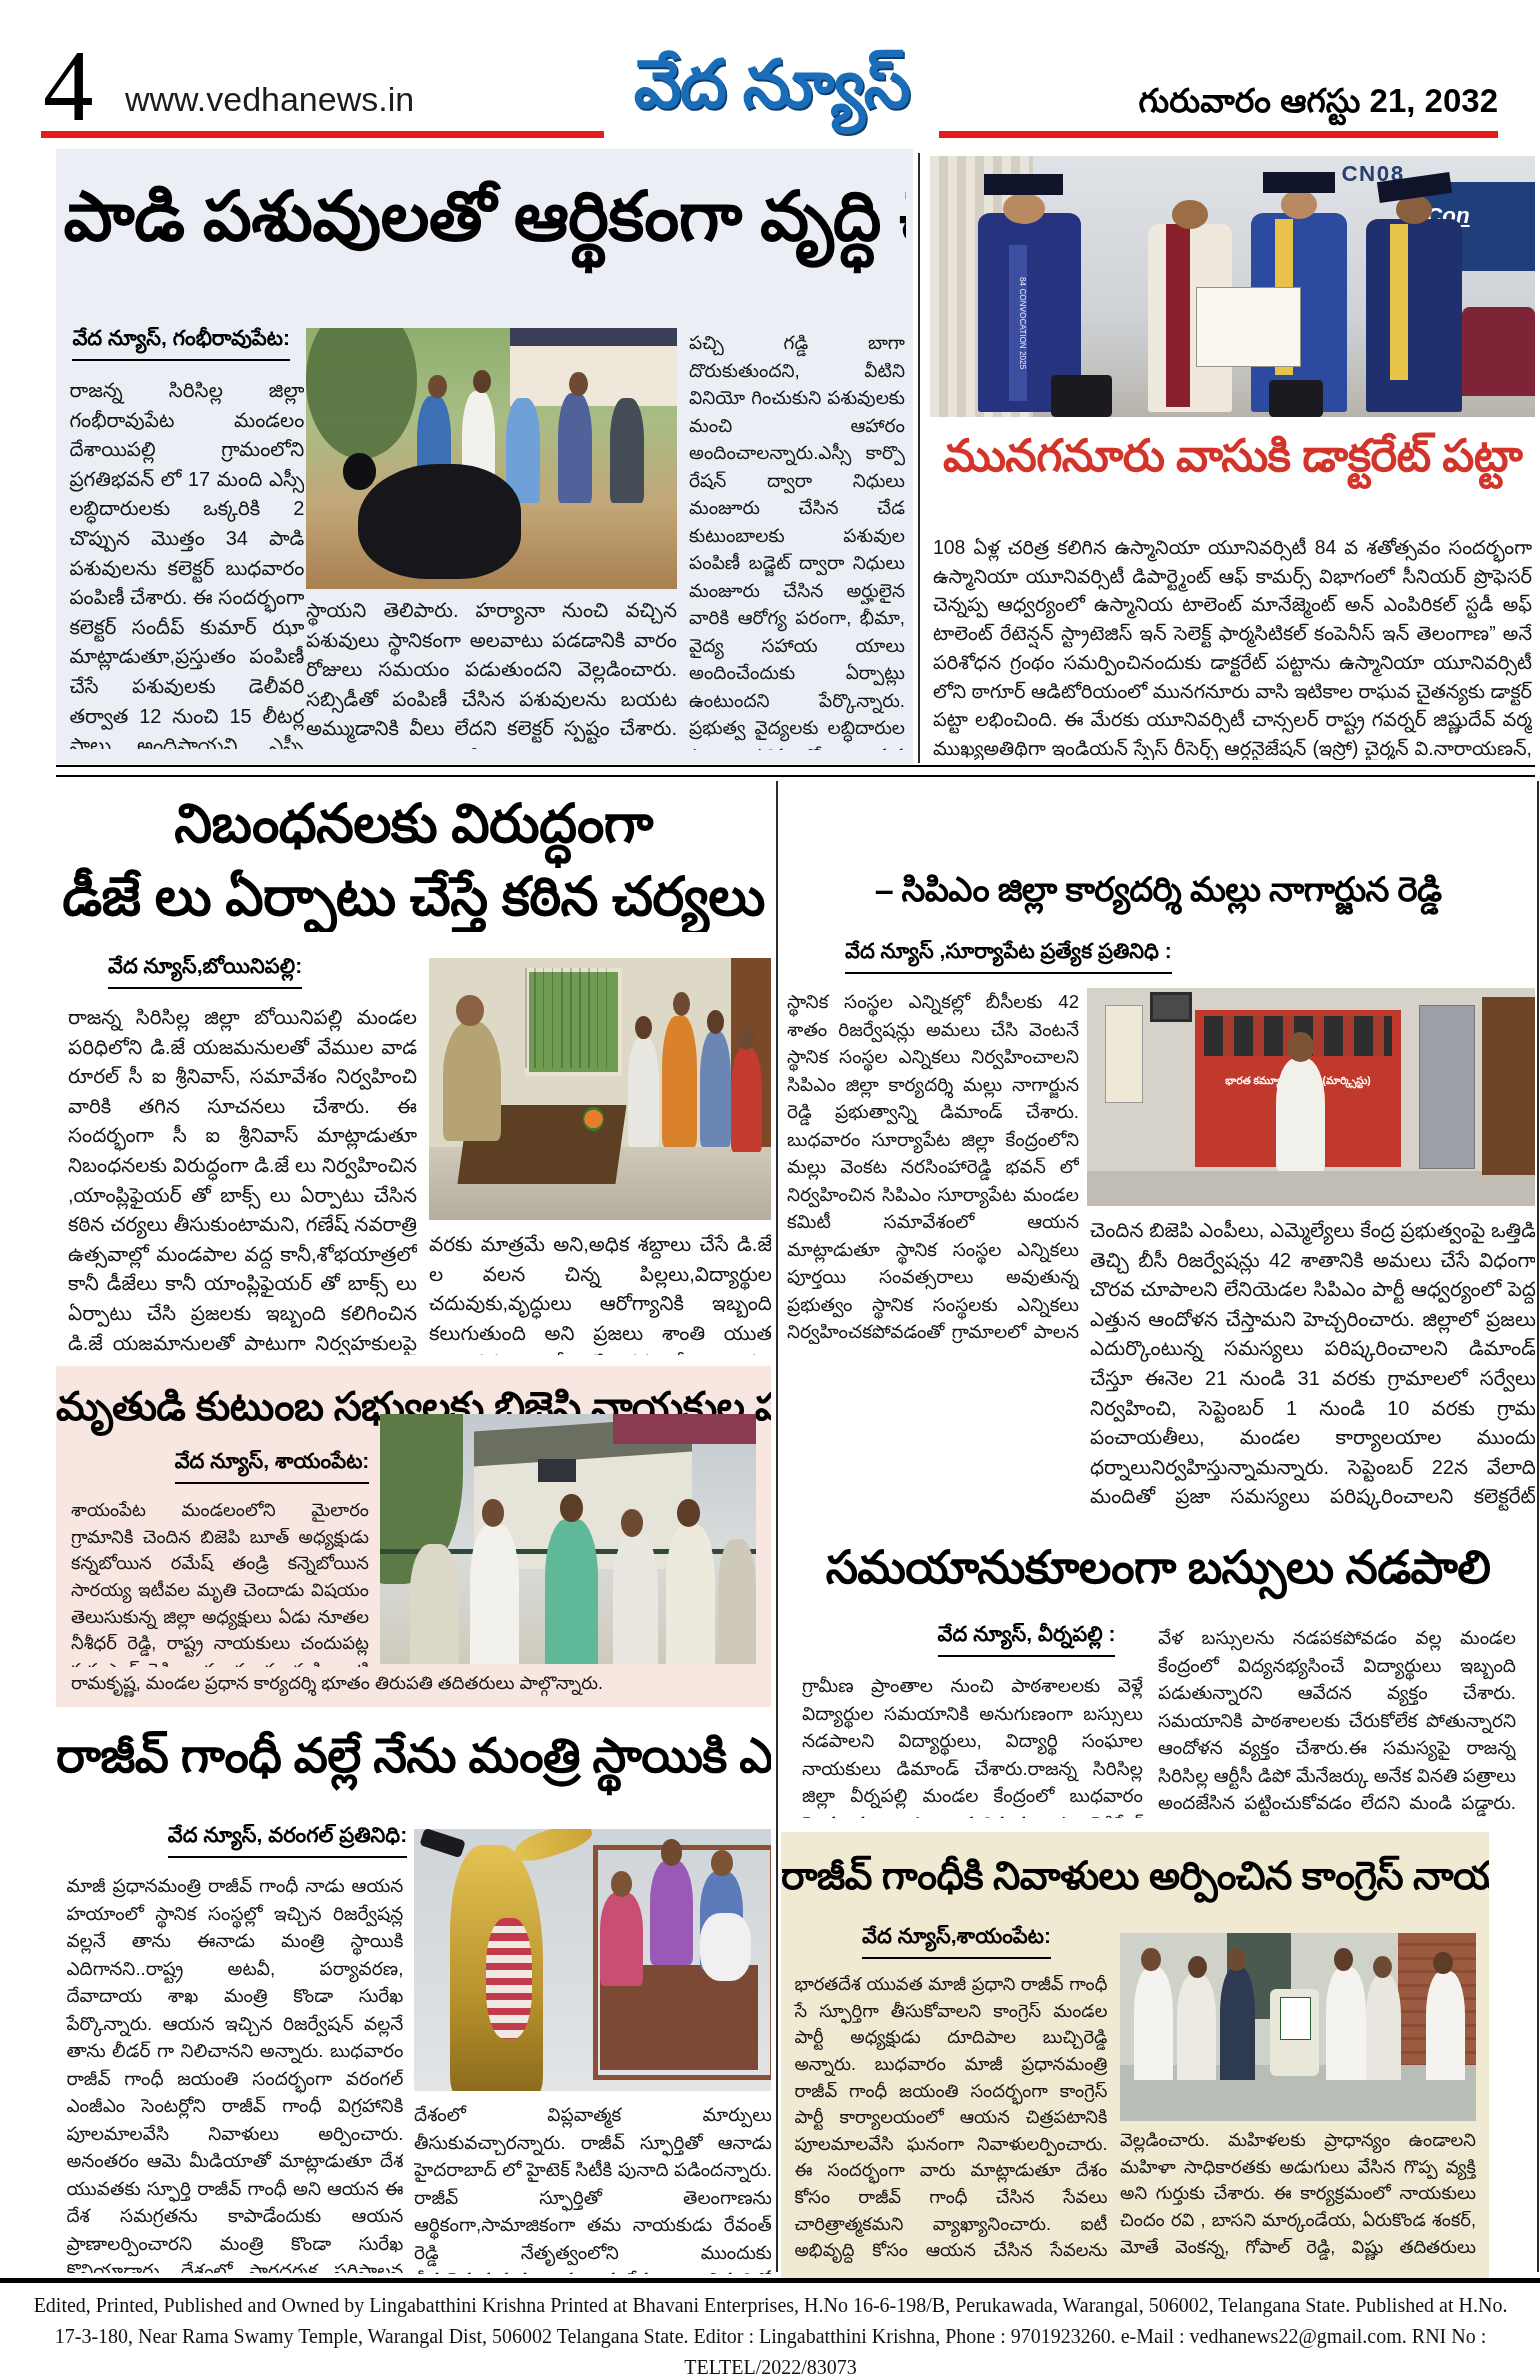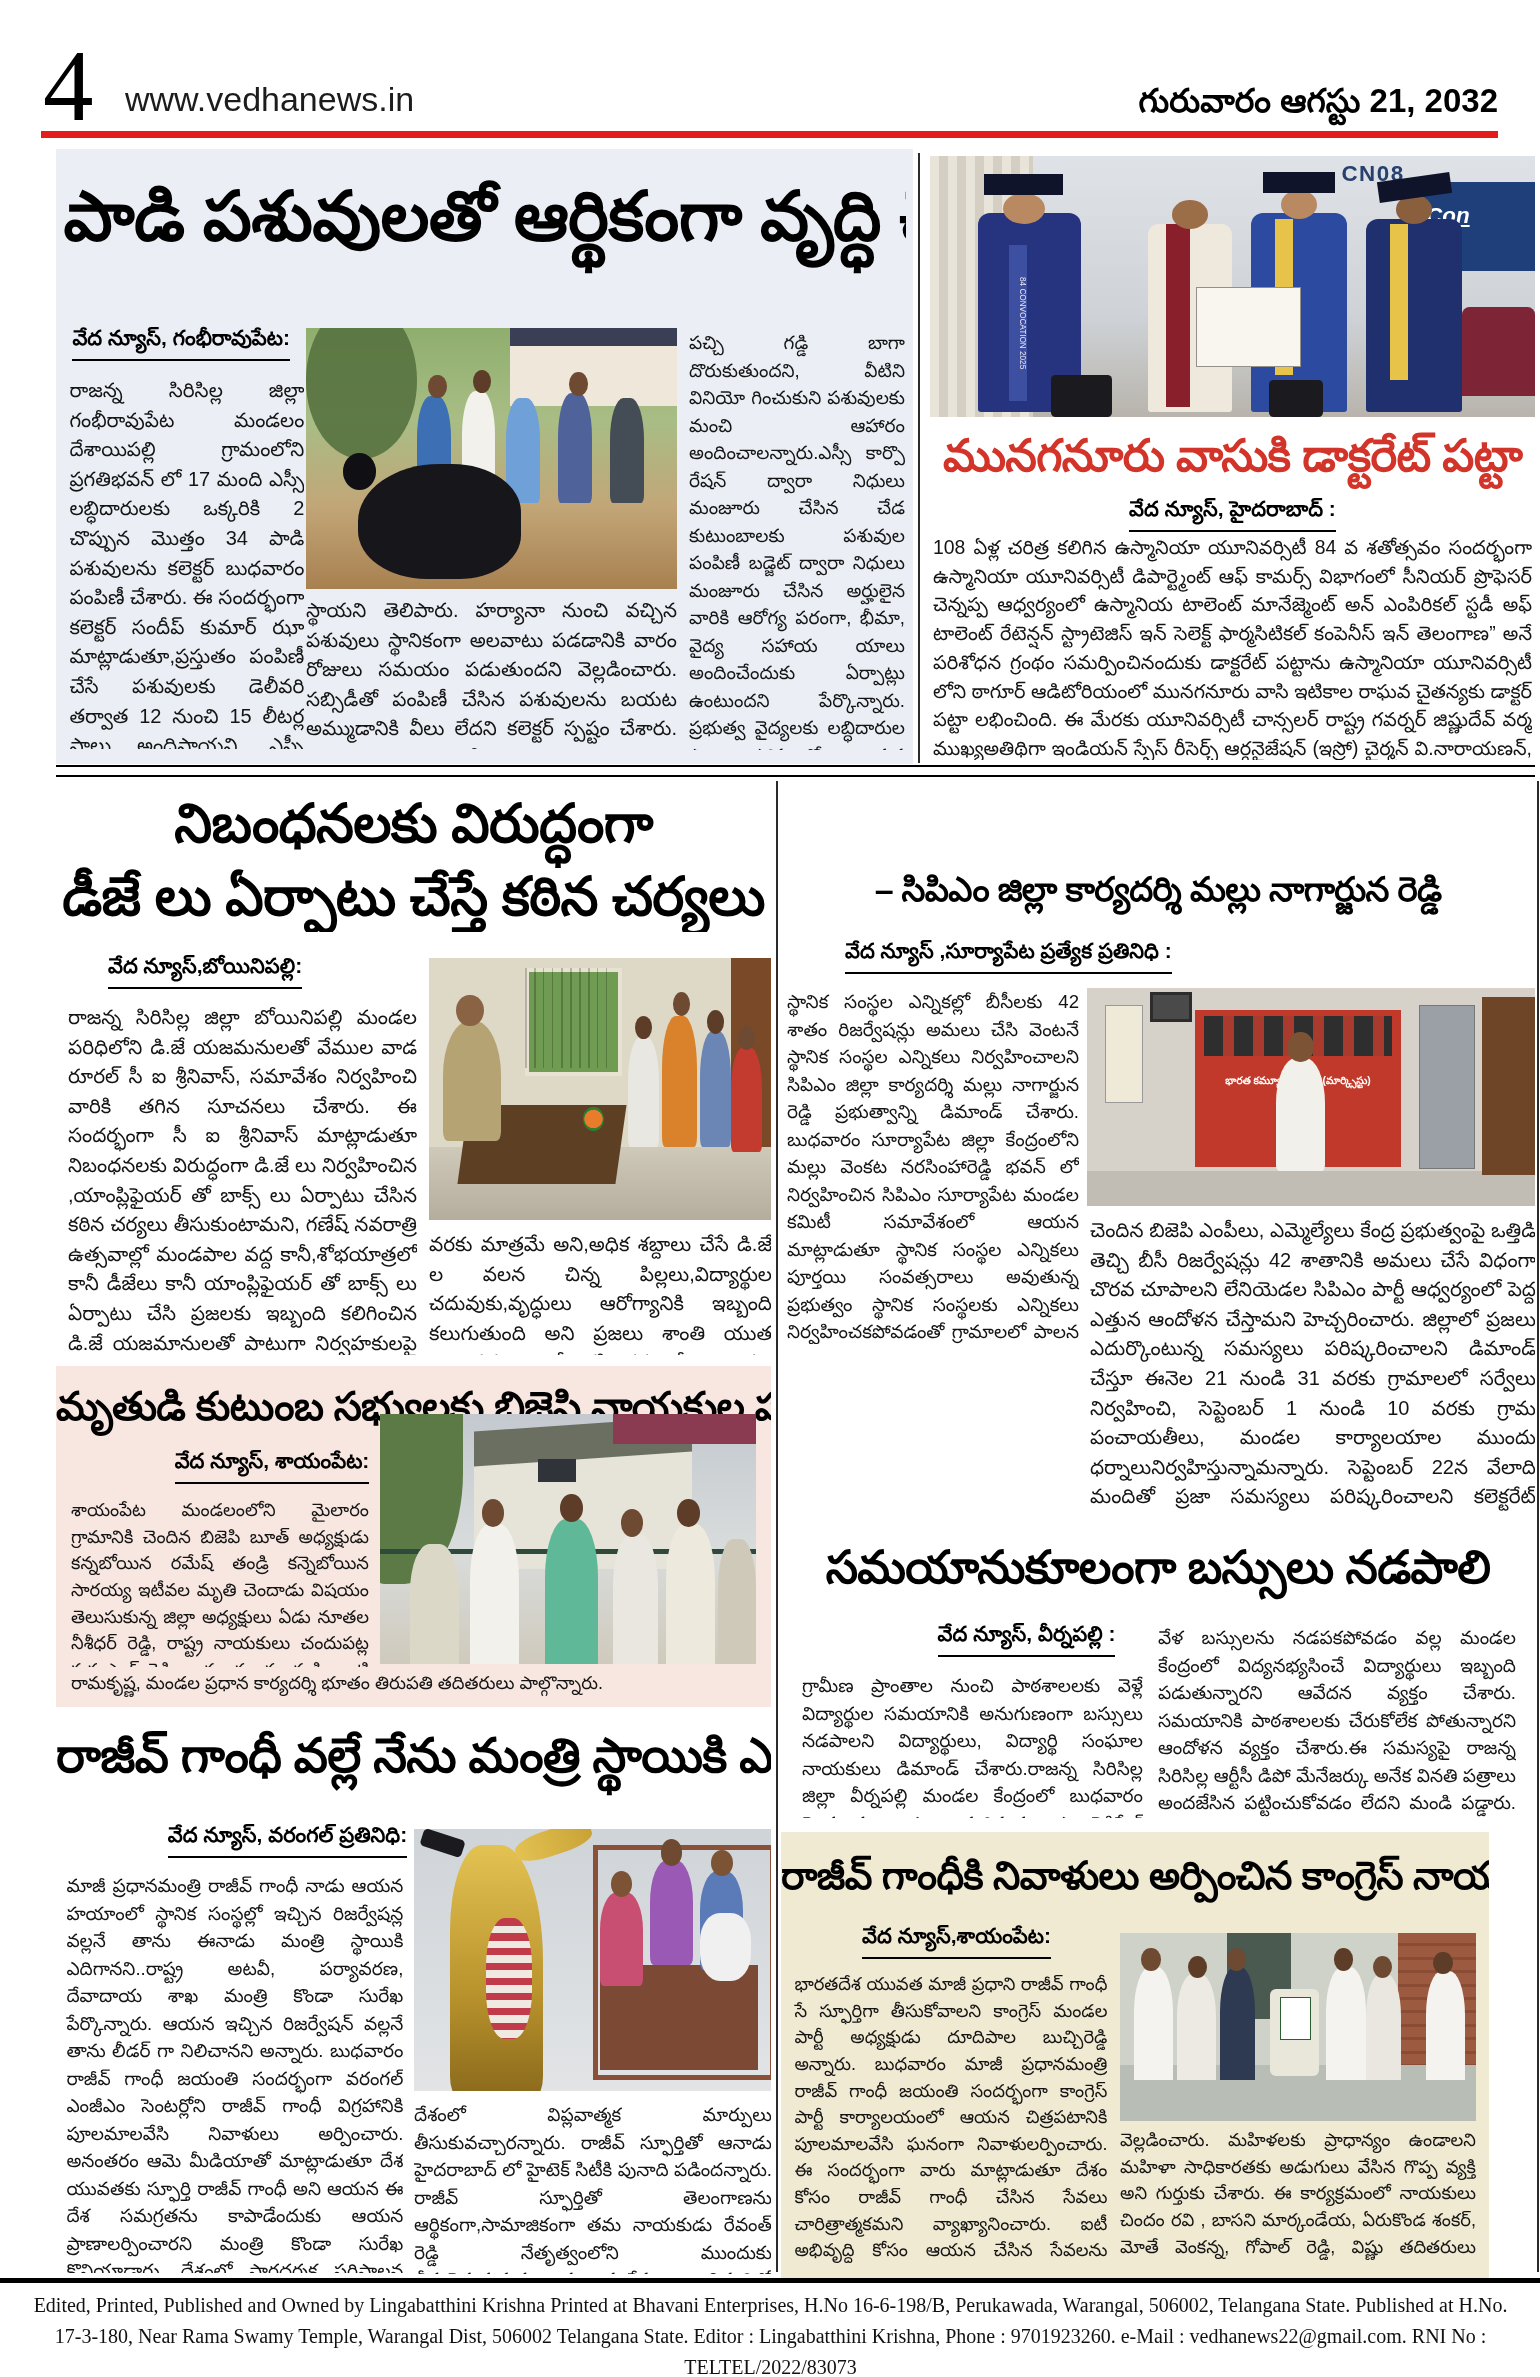--- a/index.html
+++ b/index.html
@@ -16,20 +16,21 @@
 </style>
 </head>
 <body>
 
 <div id="page">
 
   <div class="abs" style="left:43px;top:36px;width:75px;height:101px;font-family:'Liberation Serif',serif;font-size:101px;font-weight:400;color:#000;line-height:1;">4</div>
   <div class="abs" style="left:125px;top:80px;width:335px;height:45px;font-size:34px;color:#1c1c1c;">www.vedhanews.in</div>
   <div class="abs" style="left:1066px;top:82px;width:432px;height:46px;font-size:33px;font-weight:bold;color:#000;text-align:right;">గురువారం ఆగస్టు 21, 2032</div>
   <div class="abs" style="left:41px;top:131px;width:1457px;height:6.7px;background:#e51c1c;"></div>
+  <div class="abs" style="left:604px;top:37px;width:335px;height:108px;background:#fff;z-index:3;text-align:center;font-size:67px;font-weight:800;color:#1a6db8;text-shadow:1.5px 1.5px 0 #0d3e6e;letter-spacing:-1.5px;line-height:1.4;">వేద న్యూస్</div>
 
   <div class="block" style="left:56px;top:149px;width:857px;height:615px;background:#ebeff5;">
     <div class="abs hl" style="left:7.5px;top:16.4px;width:842px;height:138px;font-size:69px;line-height:1.5;">పాడి పశువులతో ఆర్థికంగా వృద్ధి చెందాలి</div>
     <div class="abs dl" style="left:16.4px;top:177px;width:246px;"><span>వేద న్యూస్, గంభీరావుపేట:</span></div>
     <div class="abs body-txt" style="left:13.4px;top:227px;width:235px;height:373px;">రాజన్న సిరిసిల్ల జిల్లా గంభీరావుపేట మండలం దేశాయిపల్లి గ్రామంలోని ప్రగతిభవన్ లో 17 మంది ఎస్సీ లబ్ధిదారులకు ఒక్కరికి 2 చొప్పున మొత్తం 34 పాడి పశువులను కలెక్టర్ బుధవారం పంపిణీ చేశారు. ఈ సందర్భంగా కలెక్టర్ సందీప్ కుమార్ ఝా మాట్లాడుతూ,ప్రస్తుతం పంపిణీ చేసే పశువులకు డెలీవరి తర్వాత 12 నుంచి 15 లీటర్ల పాలు అందిస్తాయని, ఎస్సీ లబ్ధిదారులకు నేడు 2 పశువులను సబ్సిడీపై అందిస్తున్నామని, వీటిని వినియోగించుకుంటు ఆర్థికంగా ప్రజలు ఎదగాలని, 2 పశువులను క్రమం పద్ధతిలో 10 పశువుల స్థాయికి పెంచుకోవాలని కలెక్టర్ సూచించారు. పశువులకు సంబంధించి డైట్ చార్ట్ తెలుగు లో తయారు చేసి లబ్ధిదారులకు అందించాలని పశు వైద్యాధికారిని ఆదేశించారు. నేడు 17 మంది లబ్ధిదారులకు ఇక్కరికి 2 చొప్పున 34 పశువులను పంపిణీ చేస్తున్నామని భవిష్యత్తులో ప్రతి మండల స్థాయిలో ఇటువంటి కార్యక్రమంలో నిర్వహించే</div>
 
     <div class="ph" style="left:250px;top:179px;width:371px;height:261px;">
       <i class="s" style="inset:0;background:linear-gradient(180deg,#8fae6e 0%,#a8bd85 35%,#c2a678 68%,#a8804f 100%);"></i>
       <i class="s" style="left:0;top:-10%;width:30%;height:60%;background:#57723f;border-radius:50%;opacity:.9;"></i>
       <i class="s" style="left:55%;top:0;width:45%;height:30%;background:#efe7da;"></i>
@@ -73,21 +74,20 @@
       <i class="s" style="left:77%;top:15%;width:6%;height:11%;background:#8a5f3e;border-radius:50%;"></i>
       <i class="s" style="left:9%;top:7%;width:13%;height:8%;background:#10142a;"></i>
       <i class="s" style="left:55%;top:6%;width:12%;height:8%;background:#10142a;"></i>
       <i class="s" style="left:74%;top:8%;width:12%;height:8%;background:#10142a;transform:rotate(-8deg);"></i>
       <i class="s" style="left:44%;top:50%;width:17%;height:30%;background:#f8f6ee;border:1.5px solid #96908a;"></i>
       <i class="s" style="left:88%;top:58%;width:12%;height:34%;background:#7d2436;border-radius:7.5px 7.5px 0 0;"></i>
       <i class="s" style="left:20%;top:84%;width:10%;height:16%;background:#1b1b1f;border-radius:4.5px;"></i>
       <i class="s" style="left:56%;top:86%;width:9%;height:14%;background:#1b1b1f;border-radius:4.5px;"></i>
     </div>
     <div class="abs hl" style="left:0;top:270px;width:605px;height:69px;font-size:45px;line-height:1.45;color:#d2342a;">మునగనూరు వాసుకి డాక్టరేట్ పట్టా</div>
-    <div class="abs dl" style="left:0;top:344px;width:605px;text-align:center;"><span>వేద న్యూస్, హైదరాబాద్ :</span></div>
     <div class="abs body-txt" style="left:3px;top:380px;width:599px;height:227px;font-size:19.4px;">108 ఏళ్ల చరిత్ర కలిగిన ఉస్మానియా యూనివర్సిటీ 84 వ శతోత్సవం సందర్భంగా ఉస్మానియా యూనివర్సిటీ డిపార్ట్మెంట్ ఆఫ్ కామర్స్ విభాగంలో సీనియర్ ప్రొఫెసర్ చెన్నప్ప ఆధ్వర్యంలో ఉస్మానియ టాలెంట్ మానేజ్మెంట్ అన్ ఎంపిరికల్ స్టడీ అఫ్ టాలెంట్ రేటెన్షన్ స్ట్రాటెజిస్ ఇన్ సెలెక్ట్ ఫార్మసిటికల్ కంపెనీస్ ఇన్ తెలంగాణ” అనే పరిశోధన గ్రంథం సమర్పించినందుకు డాక్టరేట్ పట్టాను ఉస్మానియా యూనివర్సిటీ లోని ఠాగూర్ ఆడిటోరియంలో మునగనూరు వాసి ఇటికాల రాఘవ చైతన్యకు డాక్టర్ పట్టా లభించింది. ఈ మేరకు యూనివర్సిటీ చాన్సలర్ రాష్ట్ర గవర్నర్ జిష్ణుదేవ్ వర్మ ముఖ్యఅతిథిగా ఇండియన్ స్పేస్ రీసెర్చ్ ఆర్గనైజేషన్ (ఇస్రో) చైర్మన్ వి.నారాయణన్, ఉస్మానియా యూనివర్సిటీ వైస్ ఛాన్సలర్ ప్రొఫెసర్ కుమార్ మొగలారం చేతుల మీదగా డాక్టరేట్ పట్టా పొందారు. దీంతో రాఘవ చైతన్య కు సామల సంతోష్ రెడ్డి అయ్యప్ప రెడ్డి దీక్షిత్ రెడ్డి పూర్వ విద్యార్థులు మిత్రులు ఈ సందర్భంగా ఆయనను అభినందించారు.</div>
   </div>
 
   <div class="abs" style="left:56px;top:765px;width:1479px;height:7.5px;border-top:2.2px solid #000;border-bottom:2.2px solid #000;"></div>
 
   <div class="abs vrule" style="left:776px;top:781px;height:1491px;"></div>
   <div class="abs vrule" style="left:1537px;top:781px;height:1491px;width:1.5px;"></div>
 
   <div class="block" style="left:56px;top:781px;width:715px;height:585px;background:#fff;">
     <div class="abs hl" style="left:0;top:6px;width:715px;height:145px;font-size:54px;line-height:1.35;">

